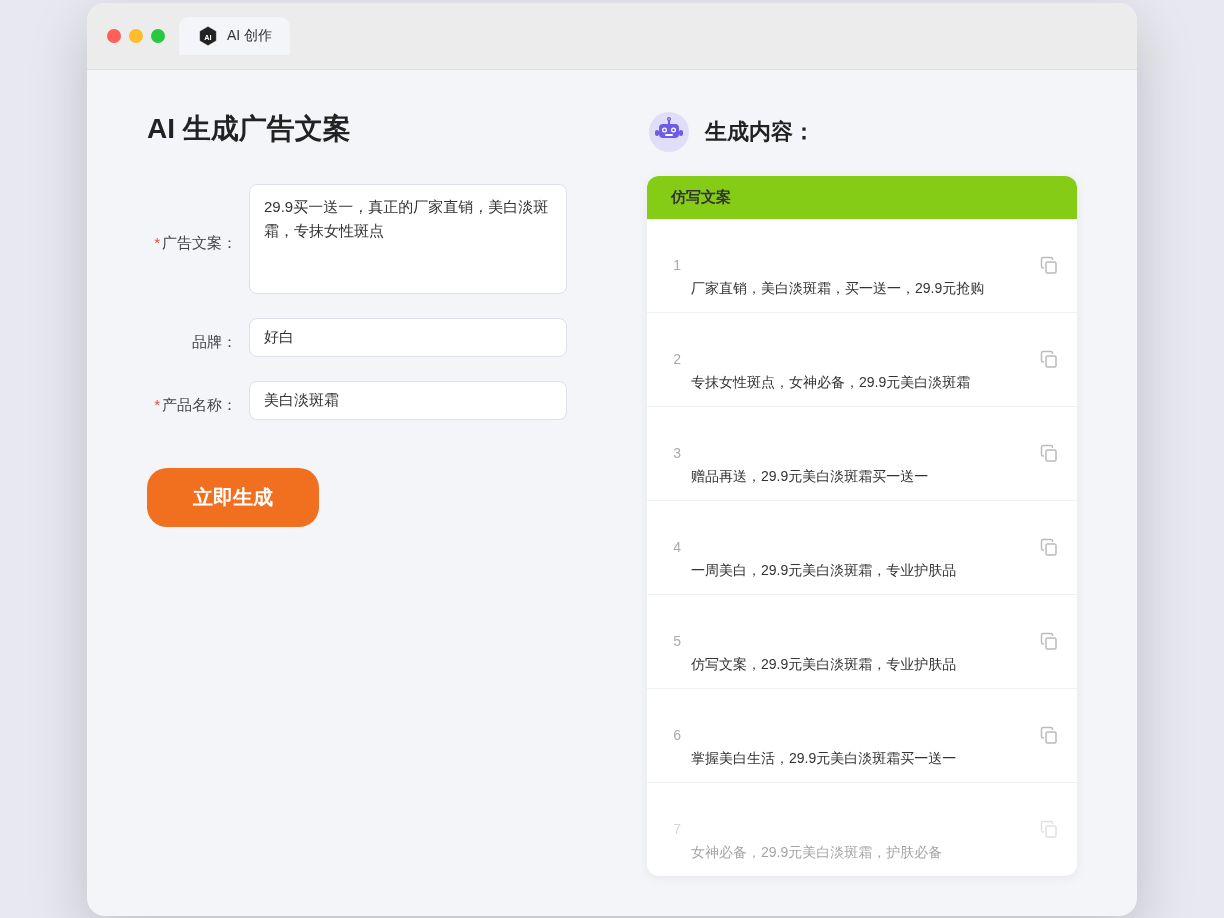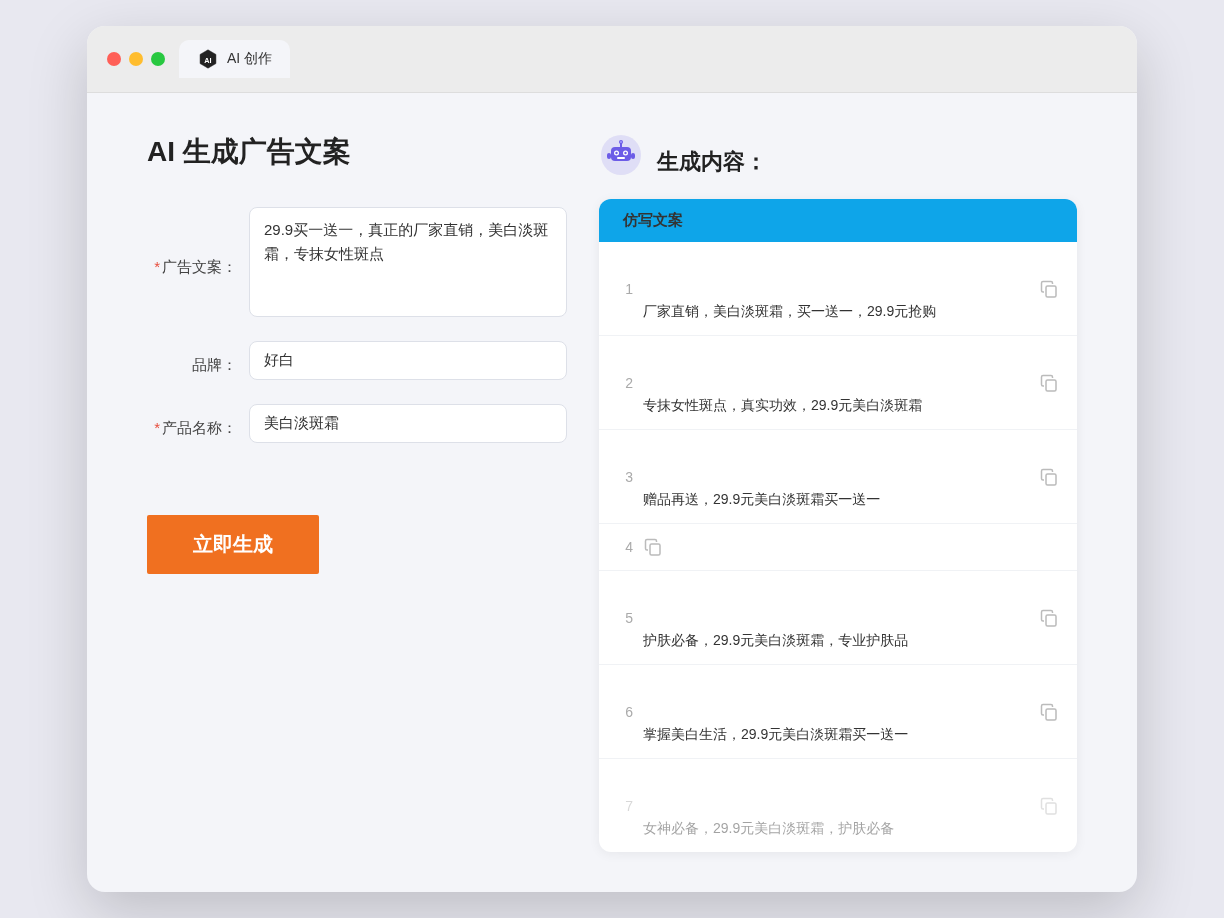--- a/index.html
+++ b/index.html
@@ -59,21 +59,21 @@
     }
 
     .tab-icon {
       width: 22px;
       height: 22px;
     }
 
     .browser-content {
       padding: 40px 60px;
       display: flex;
-      gap: 32px;
+      gap: 80px;
       min-height: 600px;
     }
 
     
     .left-panel {
       flex: 0 0 420px;
     }
 
     .page-title {
       font-size: 28px;
@@ -115,40 +115,40 @@
       font-family: inherit;
       resize: none;
     }
 
     textarea.form-input {
       height: 110px;
       line-height: 1.6;
     }
 
     .generate-btn {
-      margin-top: 48px;
+      margin-top: 24px;
       background: #f07020;
       color: #fff;
       border: none;
-      border-radius: 2px;
+      border-radius: 20px;
       padding: 16px 46px;
       font-size: 20px;
       font-weight: 600;
       cursor: pointer;
       font-family: inherit;
     }
 
     
     .right-panel {
       flex: 1;
     }
 
     .result-header {
       display: flex;
-      align-items: flex-end;
+      align-items: center;
       gap: 14px;
       margin-bottom: 22px;
     }
 
     .robot-icon {
       width: 44px;
       height: 44px;
     }
 
     .result-title {
@@ -158,21 +158,21 @@
     }
 
     .result-table {
       background: #fff;
       border-radius: 12px;
       overflow: hidden;
       box-shadow: 0 2px 12px rgba(0,0,0,0.06);
     }
 
     .table-header {
-      background: #0ea5e9;
+      background: #84cc16;
       padding: 12px 24px;
       font-size: 15px;
       font-weight: 600;
       color: #333;
     }
 
     .table-row {
       display: flex;
       align-items: center;
       padding: 13px 18px 13px 10px;
@@ -296,44 +296,45 @@
             <div class="table-row">
               <span class="row-num">1</span>
               <span class="row-text">厂家直销，美白淡斑霜，买一送一，29.9元抢购</span>
               <span class="copy-icon"><svg viewBox="0 0 20 20" fill="none" xmlns="http://www.w3.org/2000/svg">
       <rect x="7" y="7" width="10" height="11" rx="1.5" stroke="#bbb" stroke-width="1.5"></rect>
       <path d="M5 13H4a1.5 1.5 0 01-1.5-1.5V4A1.5 1.5 0 014 2.5h8A1.5 1.5 0 0113.5 4v1" stroke="#bbb" stroke-width="1.5"></path>
     </svg></span>
             </div>
             <div class="table-row">
               <span class="row-num">2</span>
-              <span class="row-text">专抹女性斑点，真实功效，29.9元美白淡斑霜</span>
+              <span class="row-text">专抹女性斑点，女神必备，29.9元美白淡斑霜</span>
               <span class="copy-icon"><svg viewBox="0 0 20 20" fill="none" xmlns="http://www.w3.org/2000/svg">
       <rect x="7" y="7" width="10" height="11" rx="1.5" stroke="#bbb" stroke-width="1.5"></rect>
       <path d="M5 13H4a1.5 1.5 0 01-1.5-1.5V4A1.5 1.5 0 014 2.5h8A1.5 1.5 0 0113.5 4v1" stroke="#bbb" stroke-width="1.5"></path>
     </svg></span>
             </div>
             <div class="table-row">
               <span class="row-num">3</span>
               <span class="row-text">赠品再送，29.9元美白淡斑霜买一送一</span>
               <span class="copy-icon"><svg viewBox="0 0 20 20" fill="none" xmlns="http://www.w3.org/2000/svg">
       <rect x="7" y="7" width="10" height="11" rx="1.5" stroke="#bbb" stroke-width="1.5"></rect>
       <path d="M5 13H4a1.5 1.5 0 01-1.5-1.5V4A1.5 1.5 0 014 2.5h8A1.5 1.5 0 0113.5 4v1" stroke="#bbb" stroke-width="1.5"></path>
     </svg></span>
             </div>
             <div class="table-row">
               <span class="row-num">4</span>
+              <span class="row-text">一周美白，29.9元美白淡斑霜，专业护肤品</span>
               <span class="copy-icon"><svg viewBox="0 0 20 20" fill="none" xmlns="http://www.w3.org/2000/svg">
       <rect x="7" y="7" width="10" height="11" rx="1.5" stroke="#bbb" stroke-width="1.5"></rect>
       <path d="M5 13H4a1.5 1.5 0 01-1.5-1.5V4A1.5 1.5 0 014 2.5h8A1.5 1.5 0 0113.5 4v1" stroke="#bbb" stroke-width="1.5"></path>
     </svg></span>
             </div>
             <div class="table-row">
               <span class="row-num">5</span>
-              <span class="row-text">护肤必备，29.9元美白淡斑霜，专业护肤品</span>
+              <span class="row-text">仿写文案，29.9元美白淡斑霜，专业护肤品</span>
               <span class="copy-icon"><svg viewBox="0 0 20 20" fill="none" xmlns="http://www.w3.org/2000/svg">
       <rect x="7" y="7" width="10" height="11" rx="1.5" stroke="#bbb" stroke-width="1.5"></rect>
       <path d="M5 13H4a1.5 1.5 0 01-1.5-1.5V4A1.5 1.5 0 014 2.5h8A1.5 1.5 0 0113.5 4v1" stroke="#bbb" stroke-width="1.5"></path>
     </svg></span>
             </div>
             <div class="table-row">
               <span class="row-num">6</span>
               <span class="row-text">掌握美白生活，29.9元美白淡斑霜买一送一</span>
               <span class="copy-icon"><svg viewBox="0 0 20 20" fill="none" xmlns="http://www.w3.org/2000/svg">
       <rect x="7" y="7" width="10" height="11" rx="1.5" stroke="#bbb" stroke-width="1.5"></rect>

